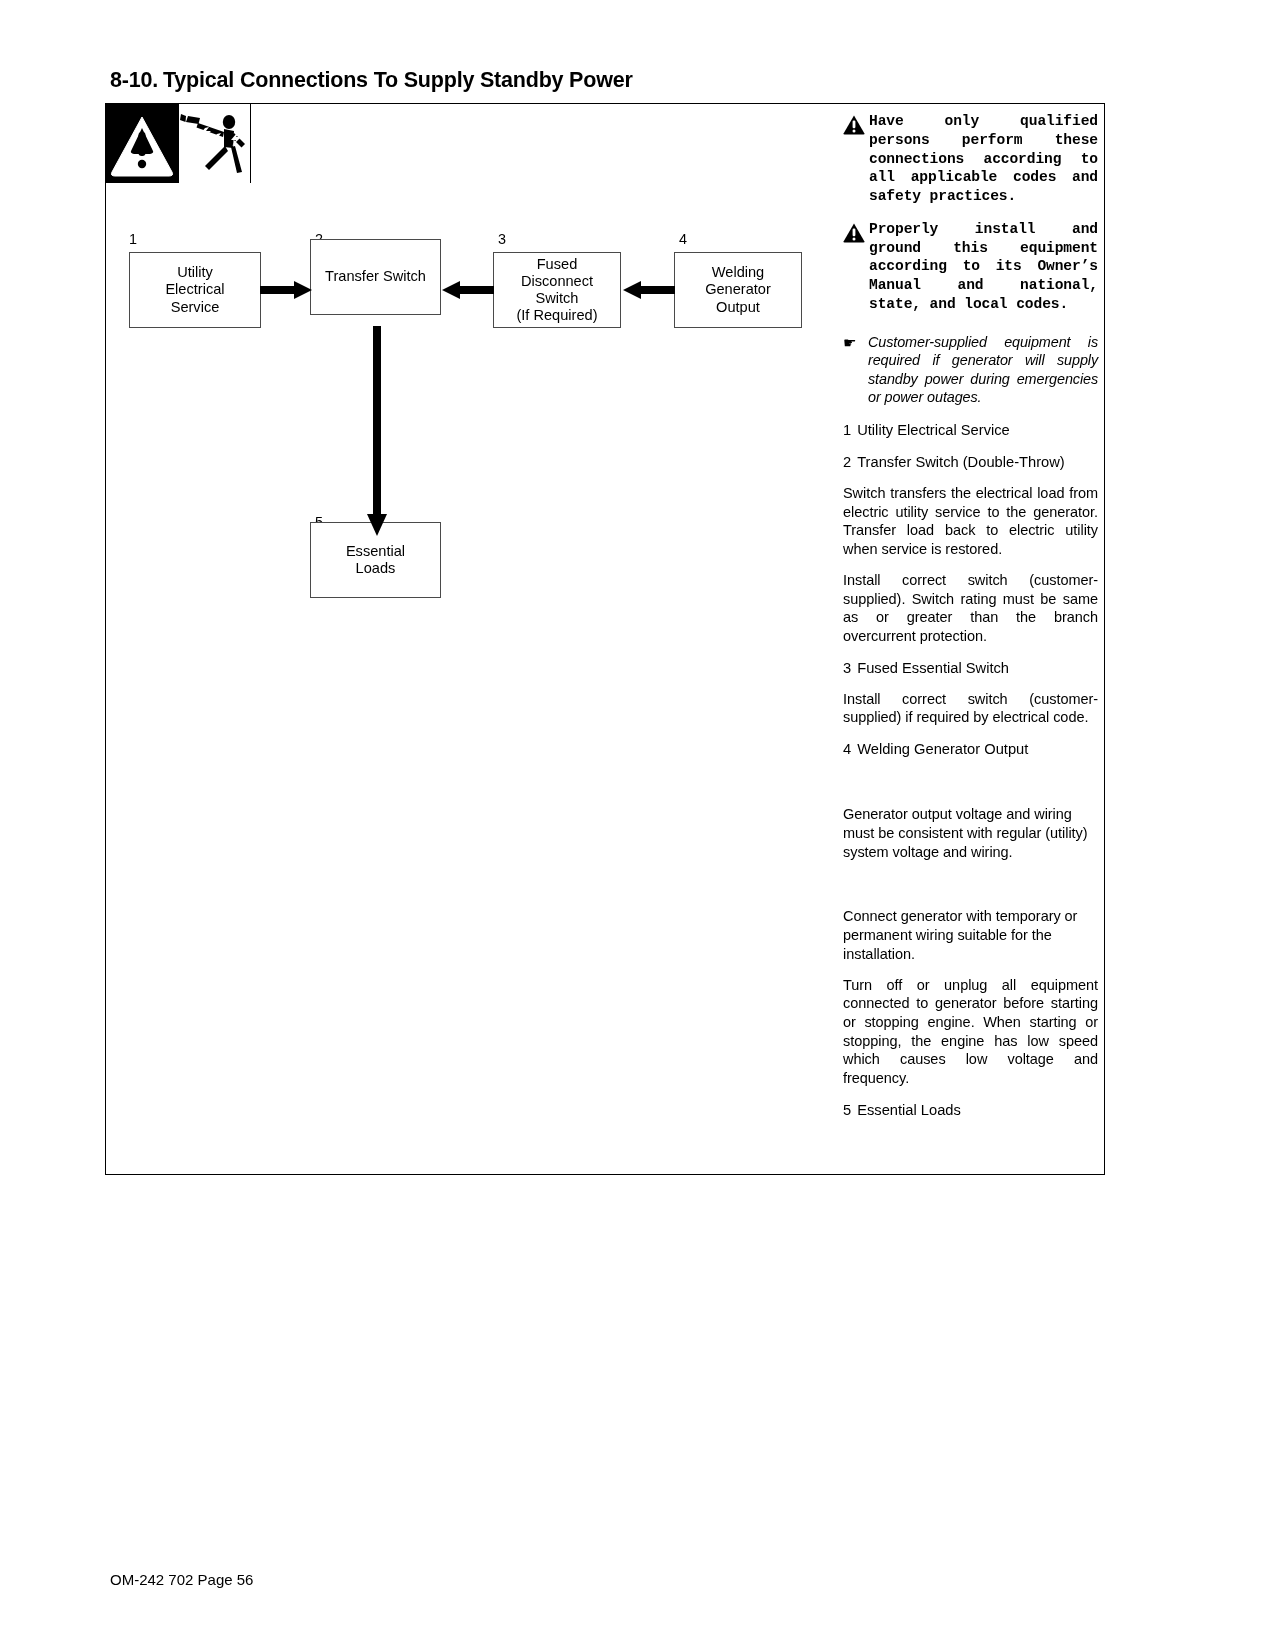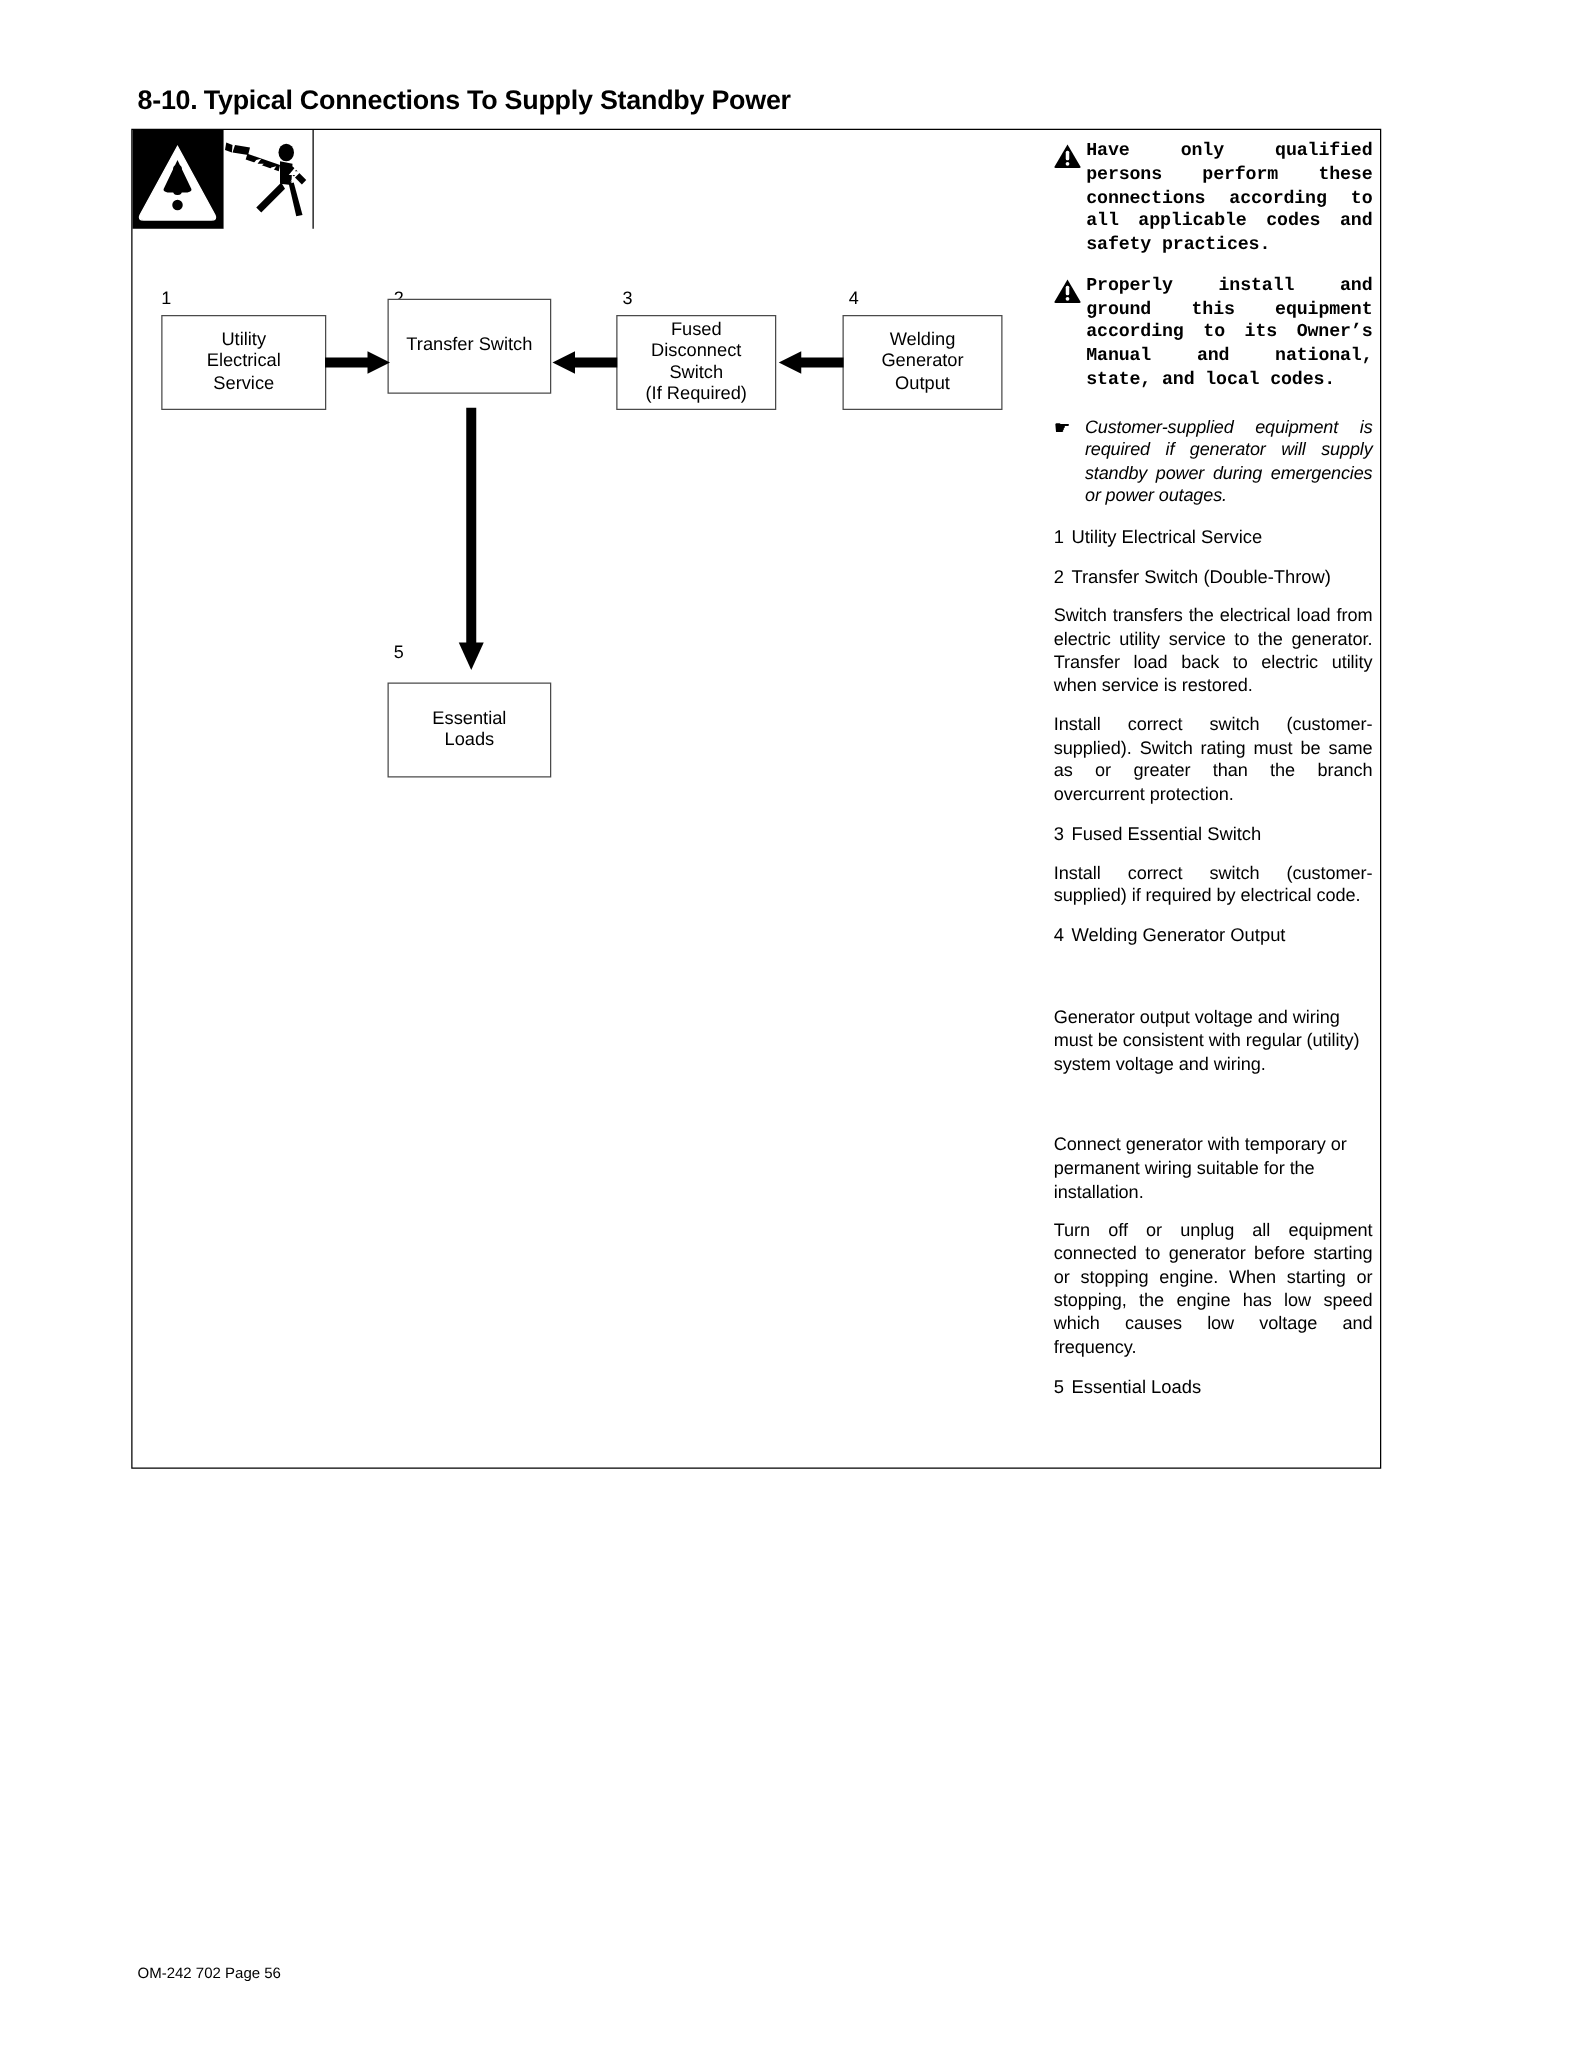--- a/index.html
+++ b/index.html
@@ -137,21 +137,21 @@
     color: #000;
   }
   .arrow-h, .arrow-v {
     position: absolute;
   }
 
   
   #footer {
     position: absolute;
     left: 110px; top: 1571px;
-    font-size: 12px;
+    font-size: 15px;
     white-space: nowrap;
   }
 </style>
 </head>
 <body>
 
 <div id="section-heading">
   <span class="sec-num">8-10.</span><span>Typical Connections To Supply Standby Power</span>
 </div>
 
@@ -211,21 +211,21 @@
     </div>
 
     <div class="flow-box" style="left:387px; top:38px; width:128px; height:76px;">
       <span class="boxlabel">Fused<br>Disconnect<br>Switch<br>(If Required)</span>
     </div>
 
     <div class="flow-box" style="left:568px; top:38px; width:128px; height:76px;">
       <span class="boxlabel">Welding<br>Generator<br>Output</span>
     </div>
 
-    <div class="flow-box" style="left:204px; top:332px; width:131px; height:76px;">
+    <div class="flow-box" style="left:204px; top:308px; width:131px; height:76px;">
       <span class="boxlabel">Essential<br>Loads</span>
     </div>
 
     <div class="arrow-h" style="left:154px; top:65px;">
       <svg width="53" height="22" viewBox="0 0 53 22" aria-hidden="true">
         <rect x="0" y="7" width="36" height="8" fill="#000"></rect>
         <path d="M34 2 L52 11 L34 20 Z" fill="#000"></path>
       </svg>
     </div>
 

